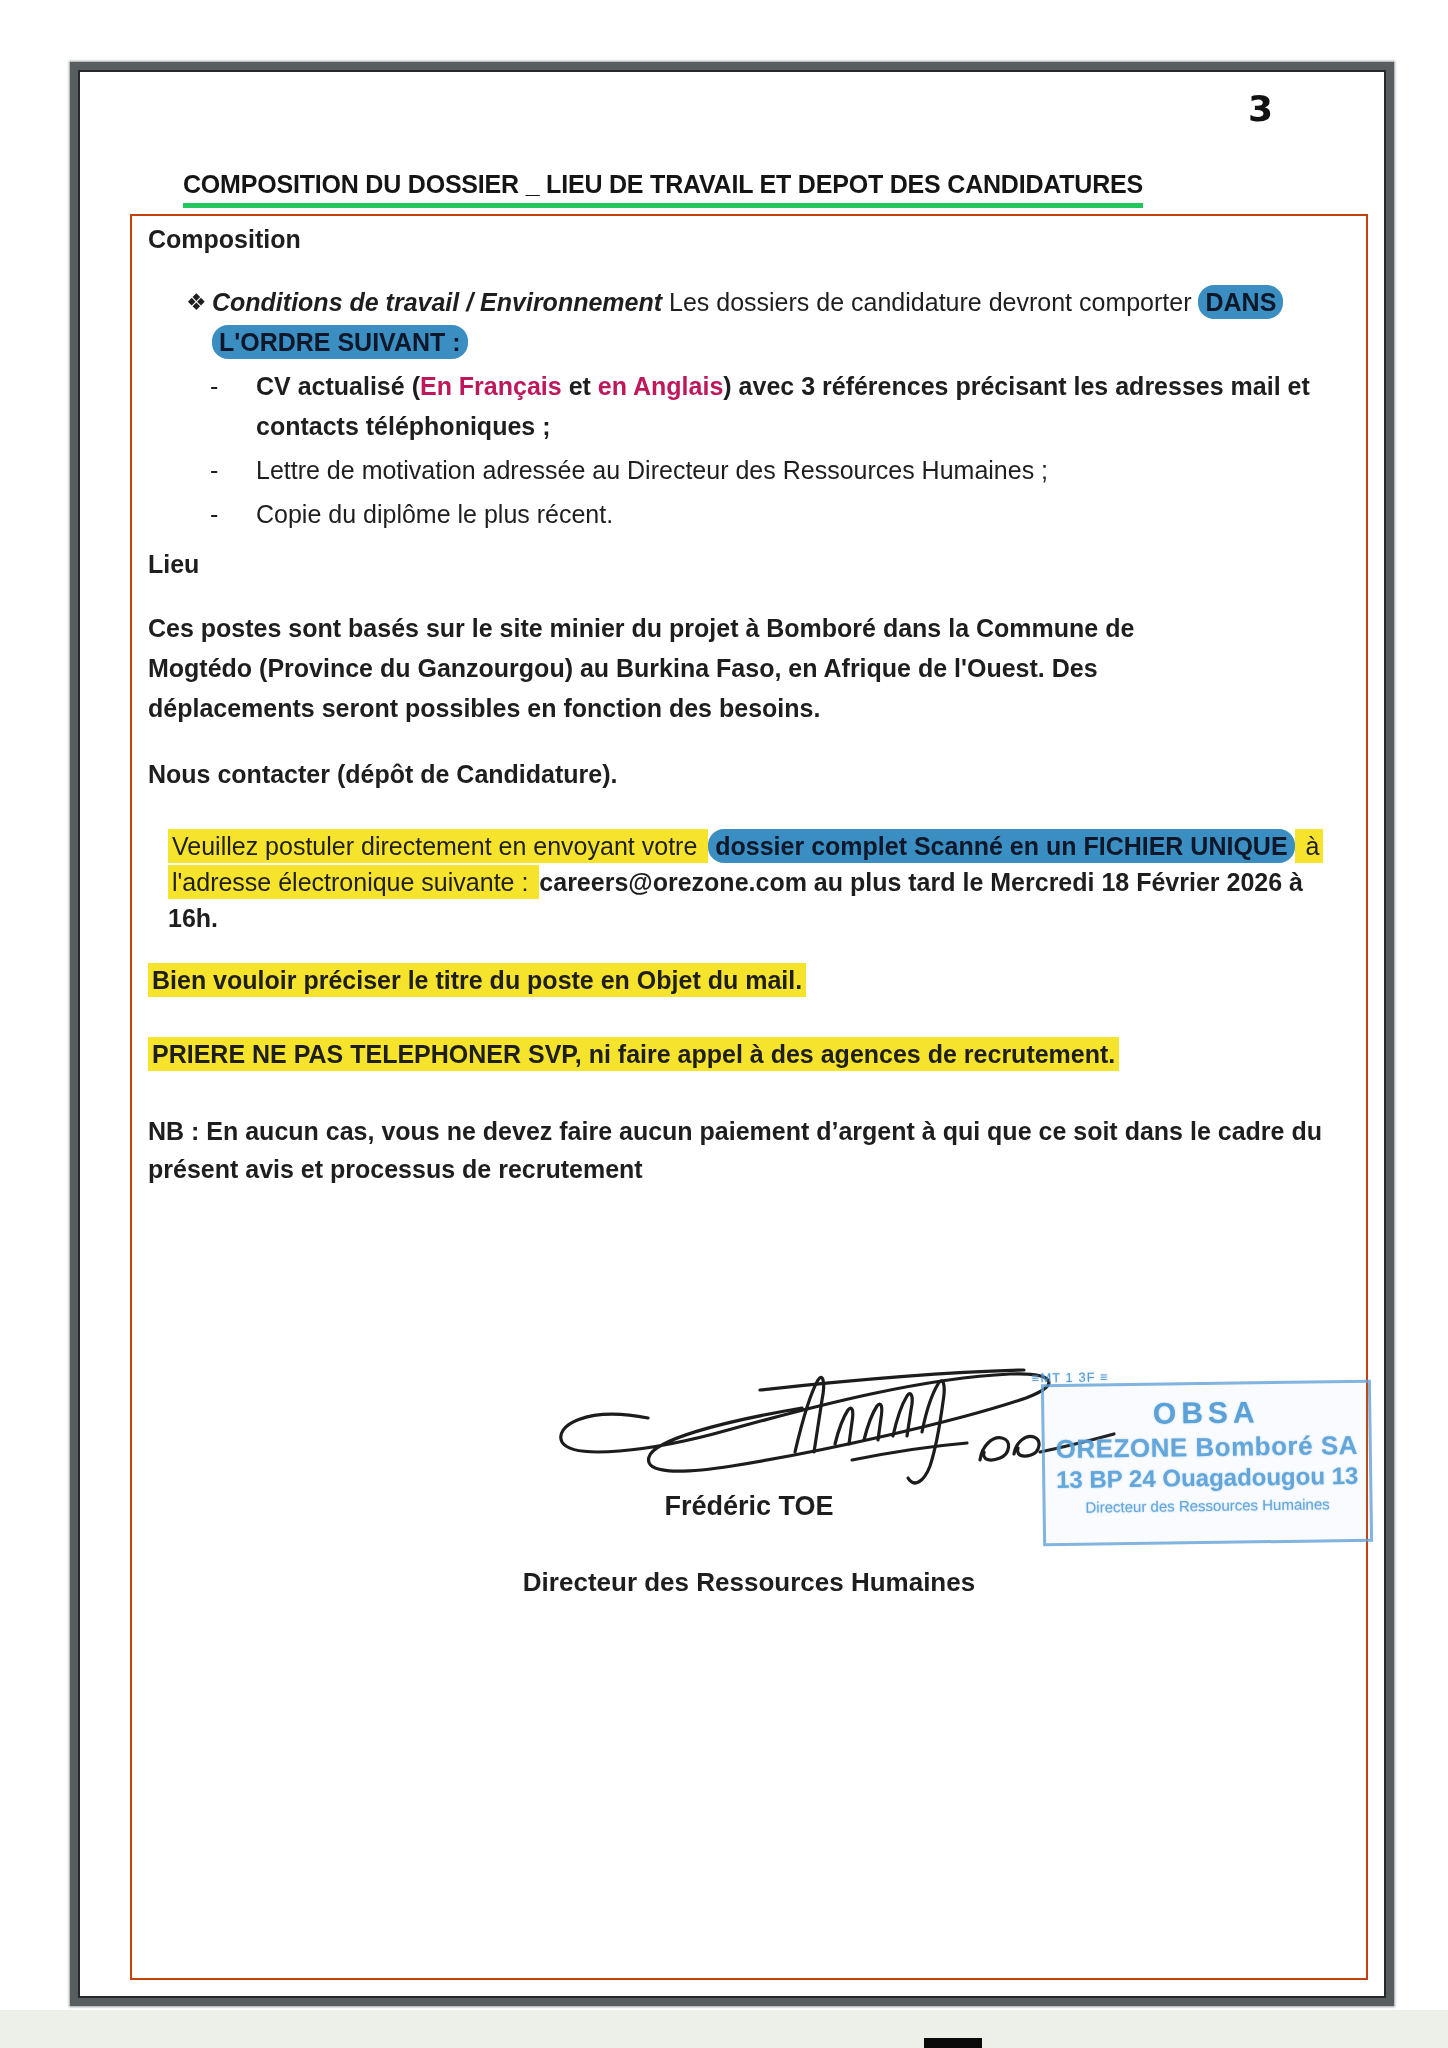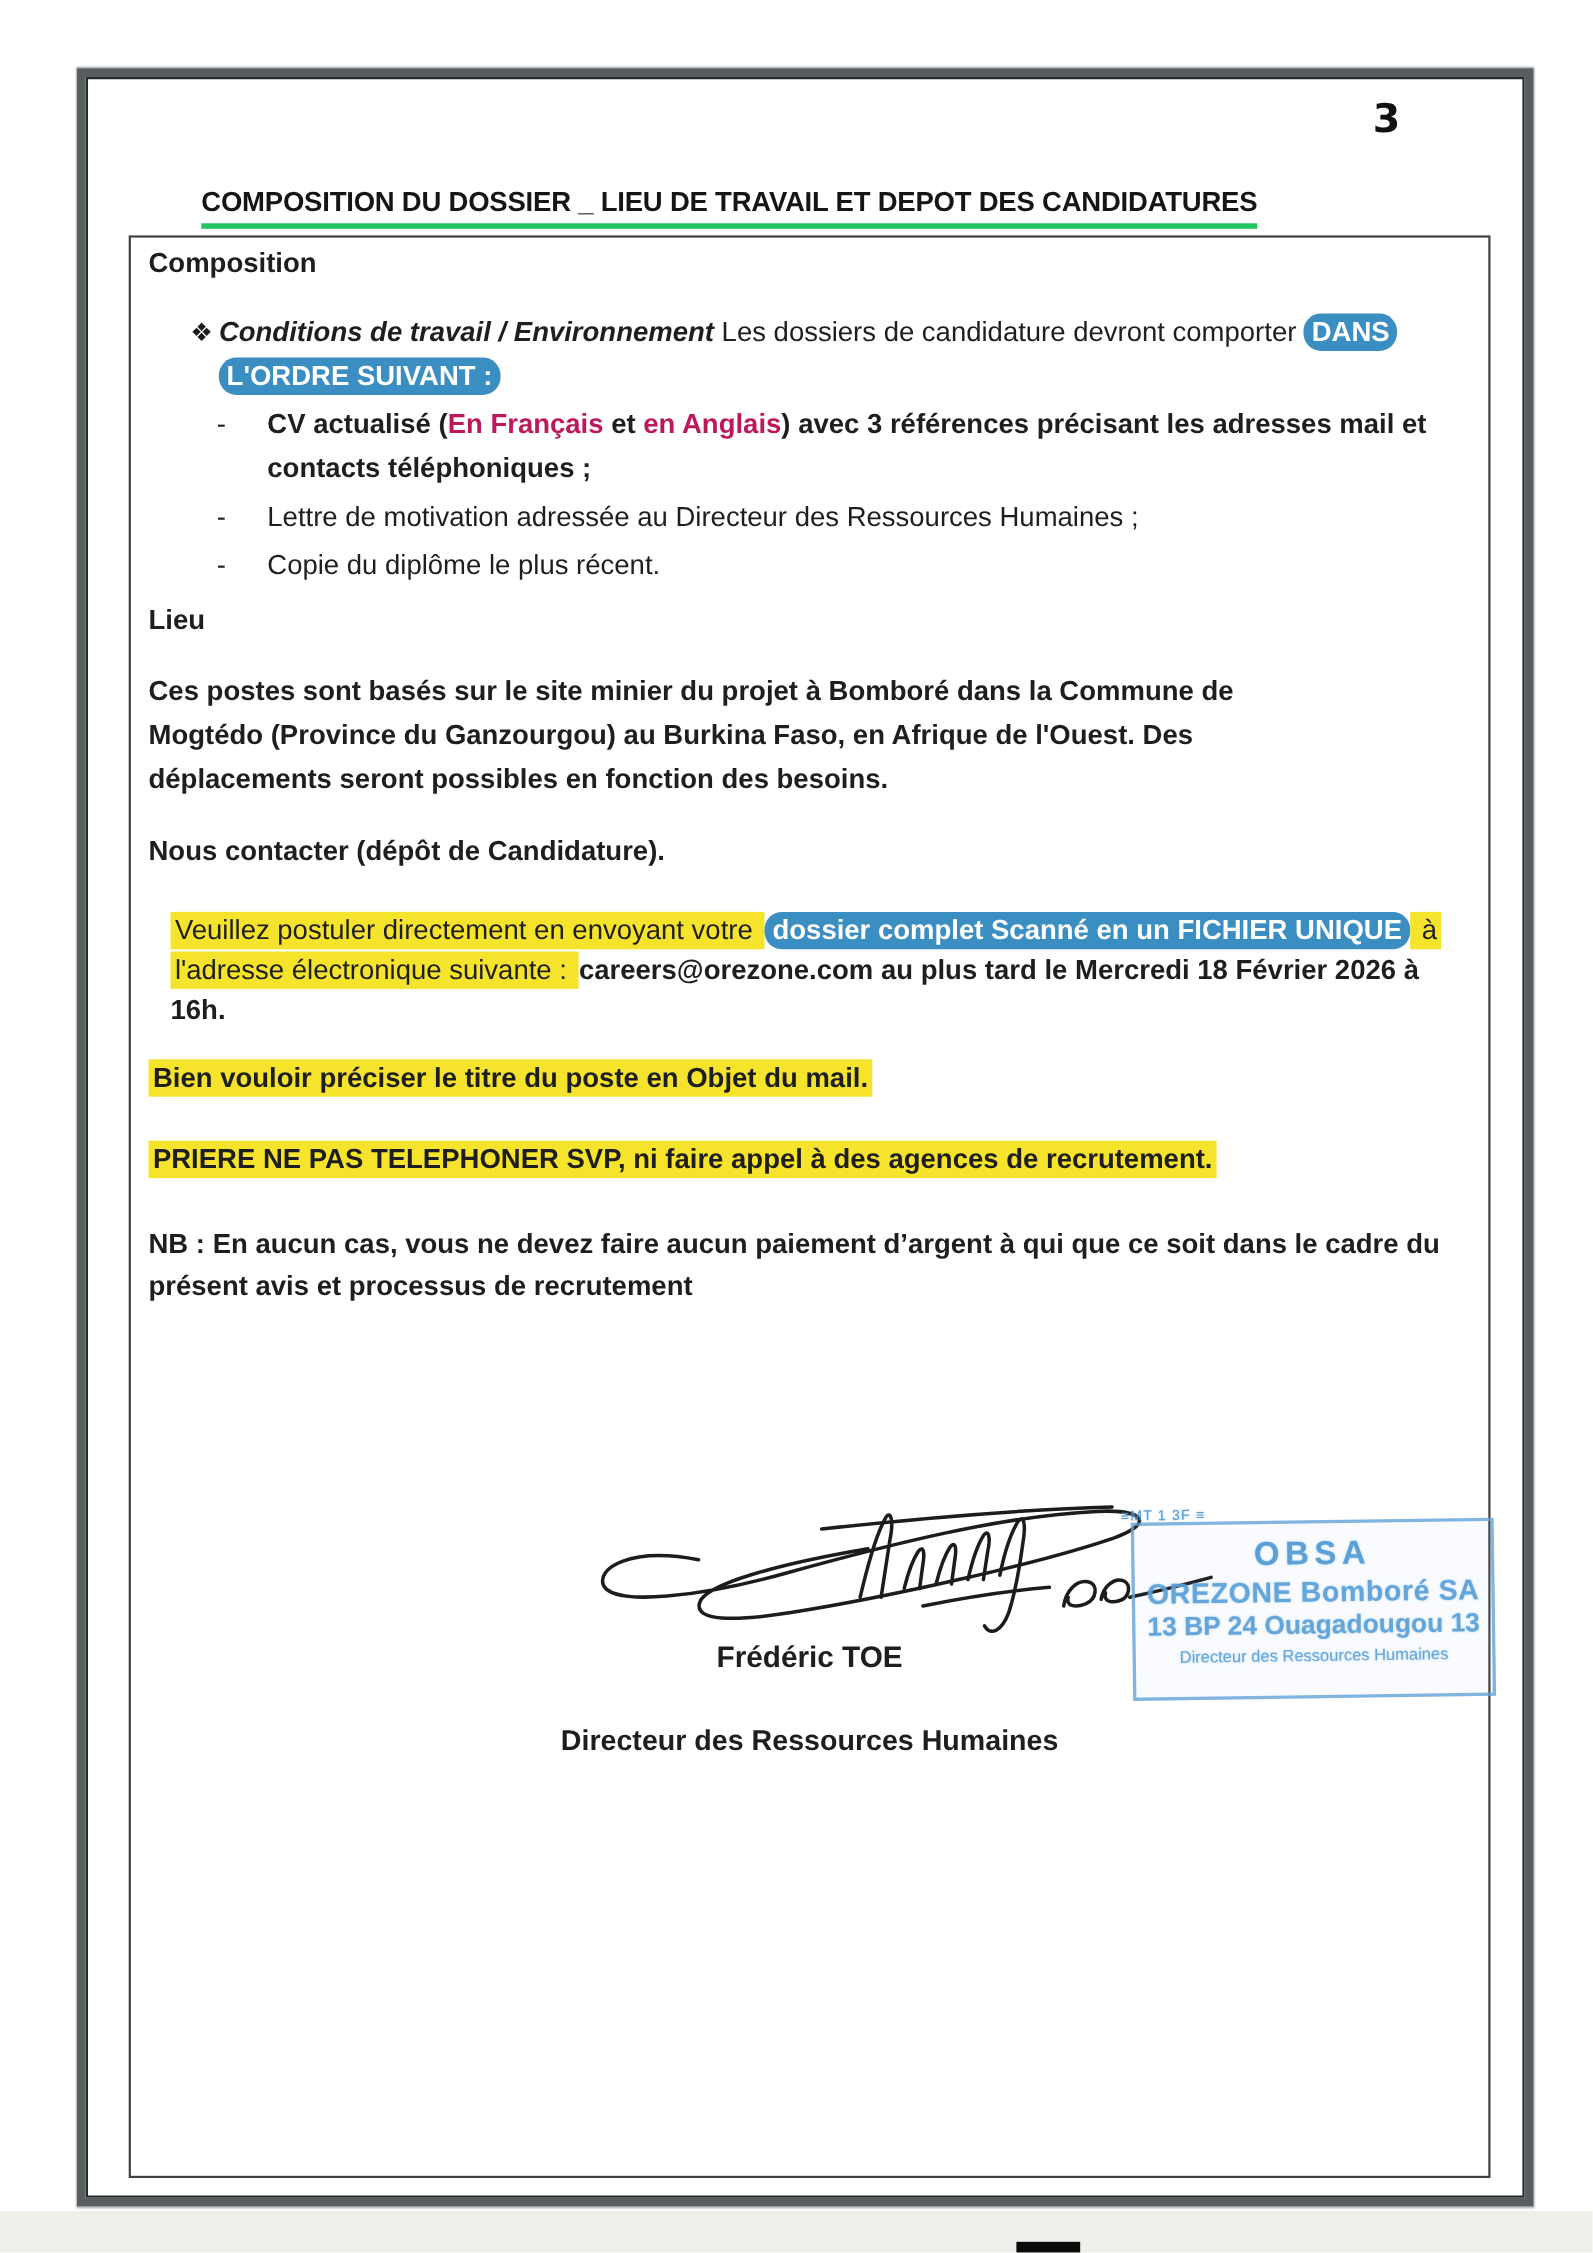--- a/index.html
+++ b/index.html
@@ -15,29 +15,29 @@
   }
   .page-number{
     position:absolute;left:1248px;top:88px;font-size:36px;font-weight:bold;color:#111;
     font-family:"DejaVu Sans","Liberation Sans",sans-serif;
   }
   .doc-title{
     position:absolute;left:183px;top:170px;font-size:25px;font-weight:bold;letter-spacing:-0.2px;
     color:#151515;border-bottom:5px solid #22c55e;padding-bottom:4px;white-space:nowrap;
   }
   .content-box{
-    position:absolute;left:117px;top:214px;width:1238px;height:1766px;box-sizing:border-box;
-    border:2px solid #404040;padding:8px 14px 0 16px;font-size:25px;line-height:40px;
+    position:absolute;left:130px;top:214px;width:1238px;height:1766px;box-sizing:border-box;
+    border:2px solid #c2410c;padding:8px 14px 0 16px;font-size:25px;line-height:40px;
   }
   .h-bold{font-weight:bold;font-size:25px;line-height:30px;}
   .bullet-para{margin-top:28px;padding-left:64px;position:relative;font-weight:bold;line-height:40px;}
   .bullet-marker{position:absolute;left:38px;top:0px;font-size:23px;}
   .it{font-style:italic;font-weight:bold;}
   .reg{font-weight:normal;}
-  .hl-b{background:#3a8ec1;color:#ffffff;font-weight:bold;padding:3px 7px;border-radius:16px;}
+  .hl-b{background:#3a8ec1;color:#0f172a;font-weight:bold;padding:3px 7px;border-radius:16px;}
   .hl-y{background:#f6e32c;padding:3px 4px;}
   .dash-list{margin-top:4px;}
   .dash-item{position:relative;padding-left:108px;margin-bottom:4px;line-height:40px;margin-right:-50px;}
   .dash-item .dash{position:absolute;left:62px;top:0;font-weight:normal;}
   .bold{font-weight:bold;}
   .red{color:#be185d;font-weight:bold;}
   .h-lieu{margin-top:10px;font-weight:bold;line-height:40px;}
   .para{margin-top:24px;line-height:40px;font-weight:bold;width:1080px;}
   .h-contact{margin-top:26px;font-weight:bold;line-height:40px;}
   .apply-block{margin-top:34px;line-height:36px;margin-left:20px;}

